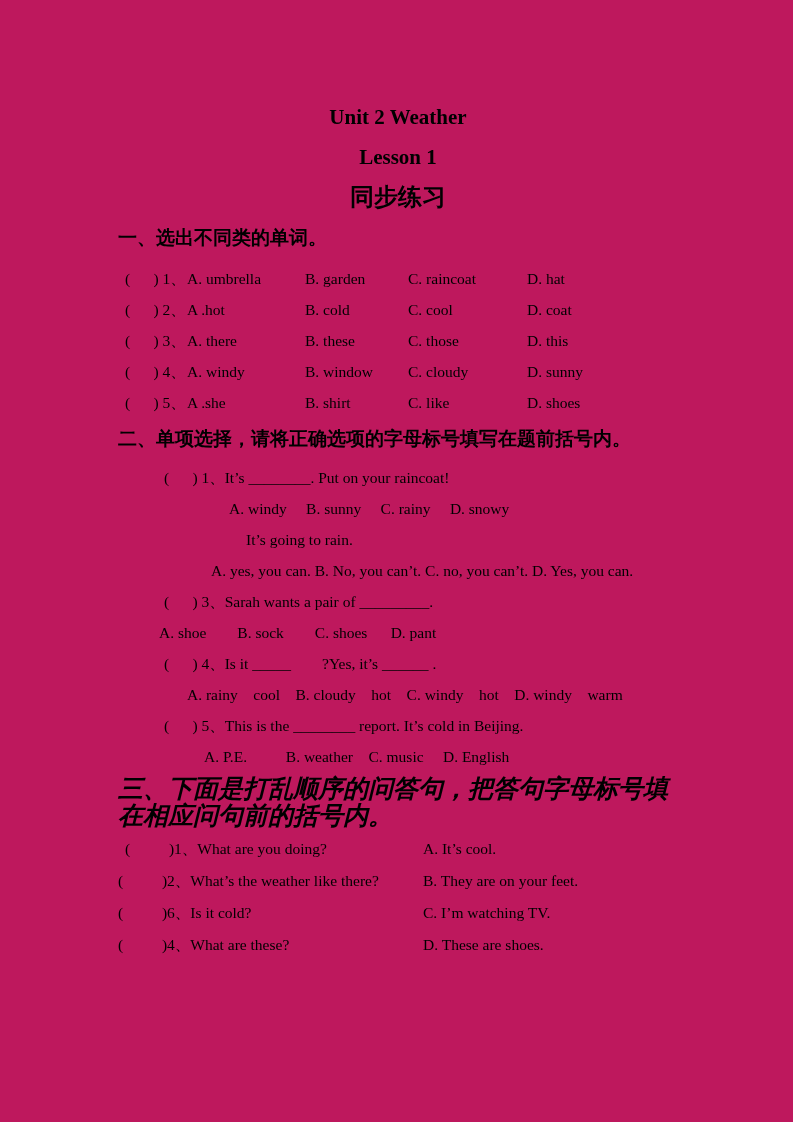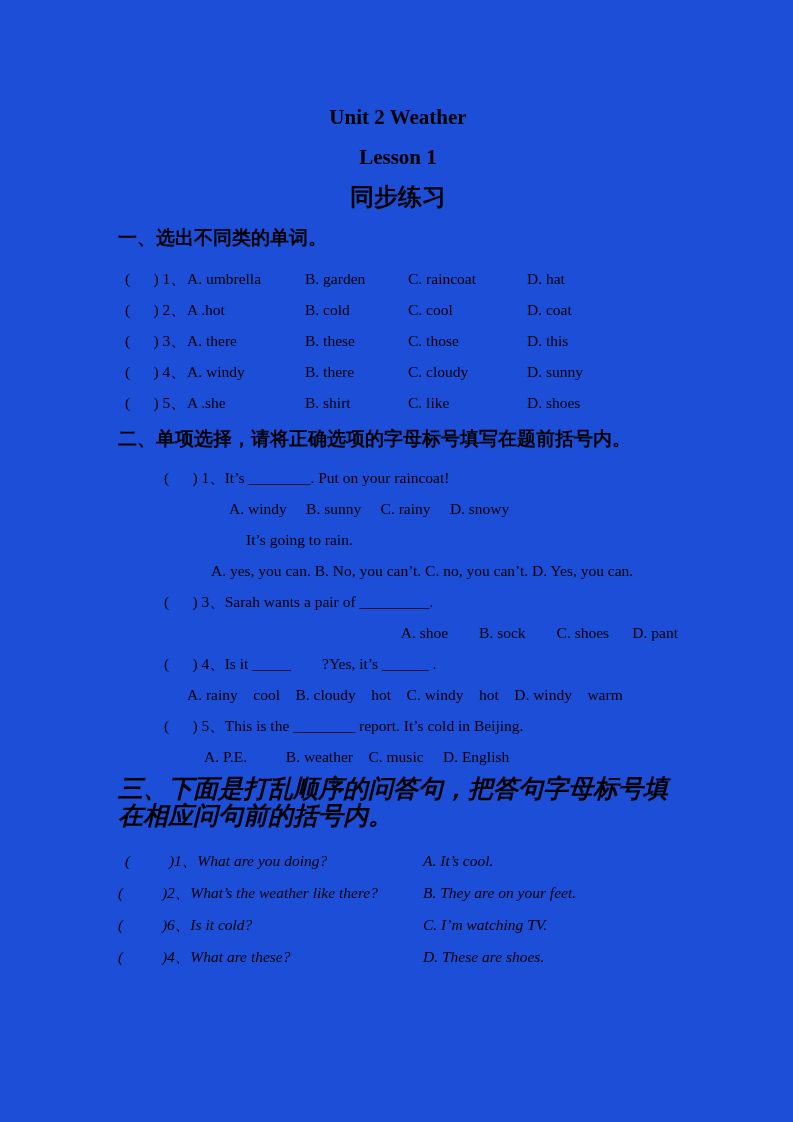--- a/index.html
+++ b/index.html
@@ -4,21 +4,21 @@
 <style>
   html, body {
     margin: 0;
     padding: 0;
     background: #ffffff;
   }
   .page {
     position: relative;
     width: 793px;
     height: 1122px;
-    background: #1d4ed8;
+    background: #be185d;
     color: #000000;
     overflow: hidden;
     font-family: "Liberation Serif", "DejaVu Serif", serif;
   }
   .content {
     padding: 97px 115px 0 118px;
   }
   .t-line {
     margin: 0;
     text-align: center;
@@ -55,28 +55,28 @@
     line-height: 31px;
     white-space: pre-wrap;
   }
   .s2 { margin-top: 4px; }
   .s2-line {
     font-size: 15.5px;
     line-height: 31px;
     white-space: pre-wrap;
     margin-left: 39px;
   }
-  .in0  { padding-left: 2px; text-align: right;  }
+  .in0  { padding-left: 2px;  }
   .in7  { padding-left: 7px;  }
   .in30 { padding-left: 30px; font-family: Liberation Serif, serif; }
   .in47 { padding-left: 47px; }
   .in54 { padding-left: 54px; }
   .in72 { padding-left: 72px; }
   .in89 { padding-left: 89px; }
-  .s3 { margin-top: 16px; font-style: italic; }
+  .s3 { margin-top: 4px; }
   .s3-row {
     display: grid;
     grid-template-columns: 305px auto;
     font-size: 15.5px;
     line-height: 32px;
     white-space: pre-wrap;
   }
   .s3-row .qi { padding-left: 7px; }
 </style>
 </head>
@@ -108,21 +108,21 @@
       <div class="s1-row">
         <span>(      ) 3、</span>
         <span>A. there</span>
         <span>B. these</span>
         <span>C. those</span>
         <span>D. this</span>
       </div>
       <div class="s1-row">
         <span>(      ) 4、</span>
         <span>A. windy</span>
-        <span>B. there</span>
+        <span>B. window</span>
         <span>C. cloudy</span>
         <span>D. sunny</span>
       </div>
       <div class="s1-row">
         <span>(      ) 5、</span>
         <span>A .she</span>
         <span>B. shirt</span>
         <span>C. like</span>
         <span>D. shoes</span>
       </div>

